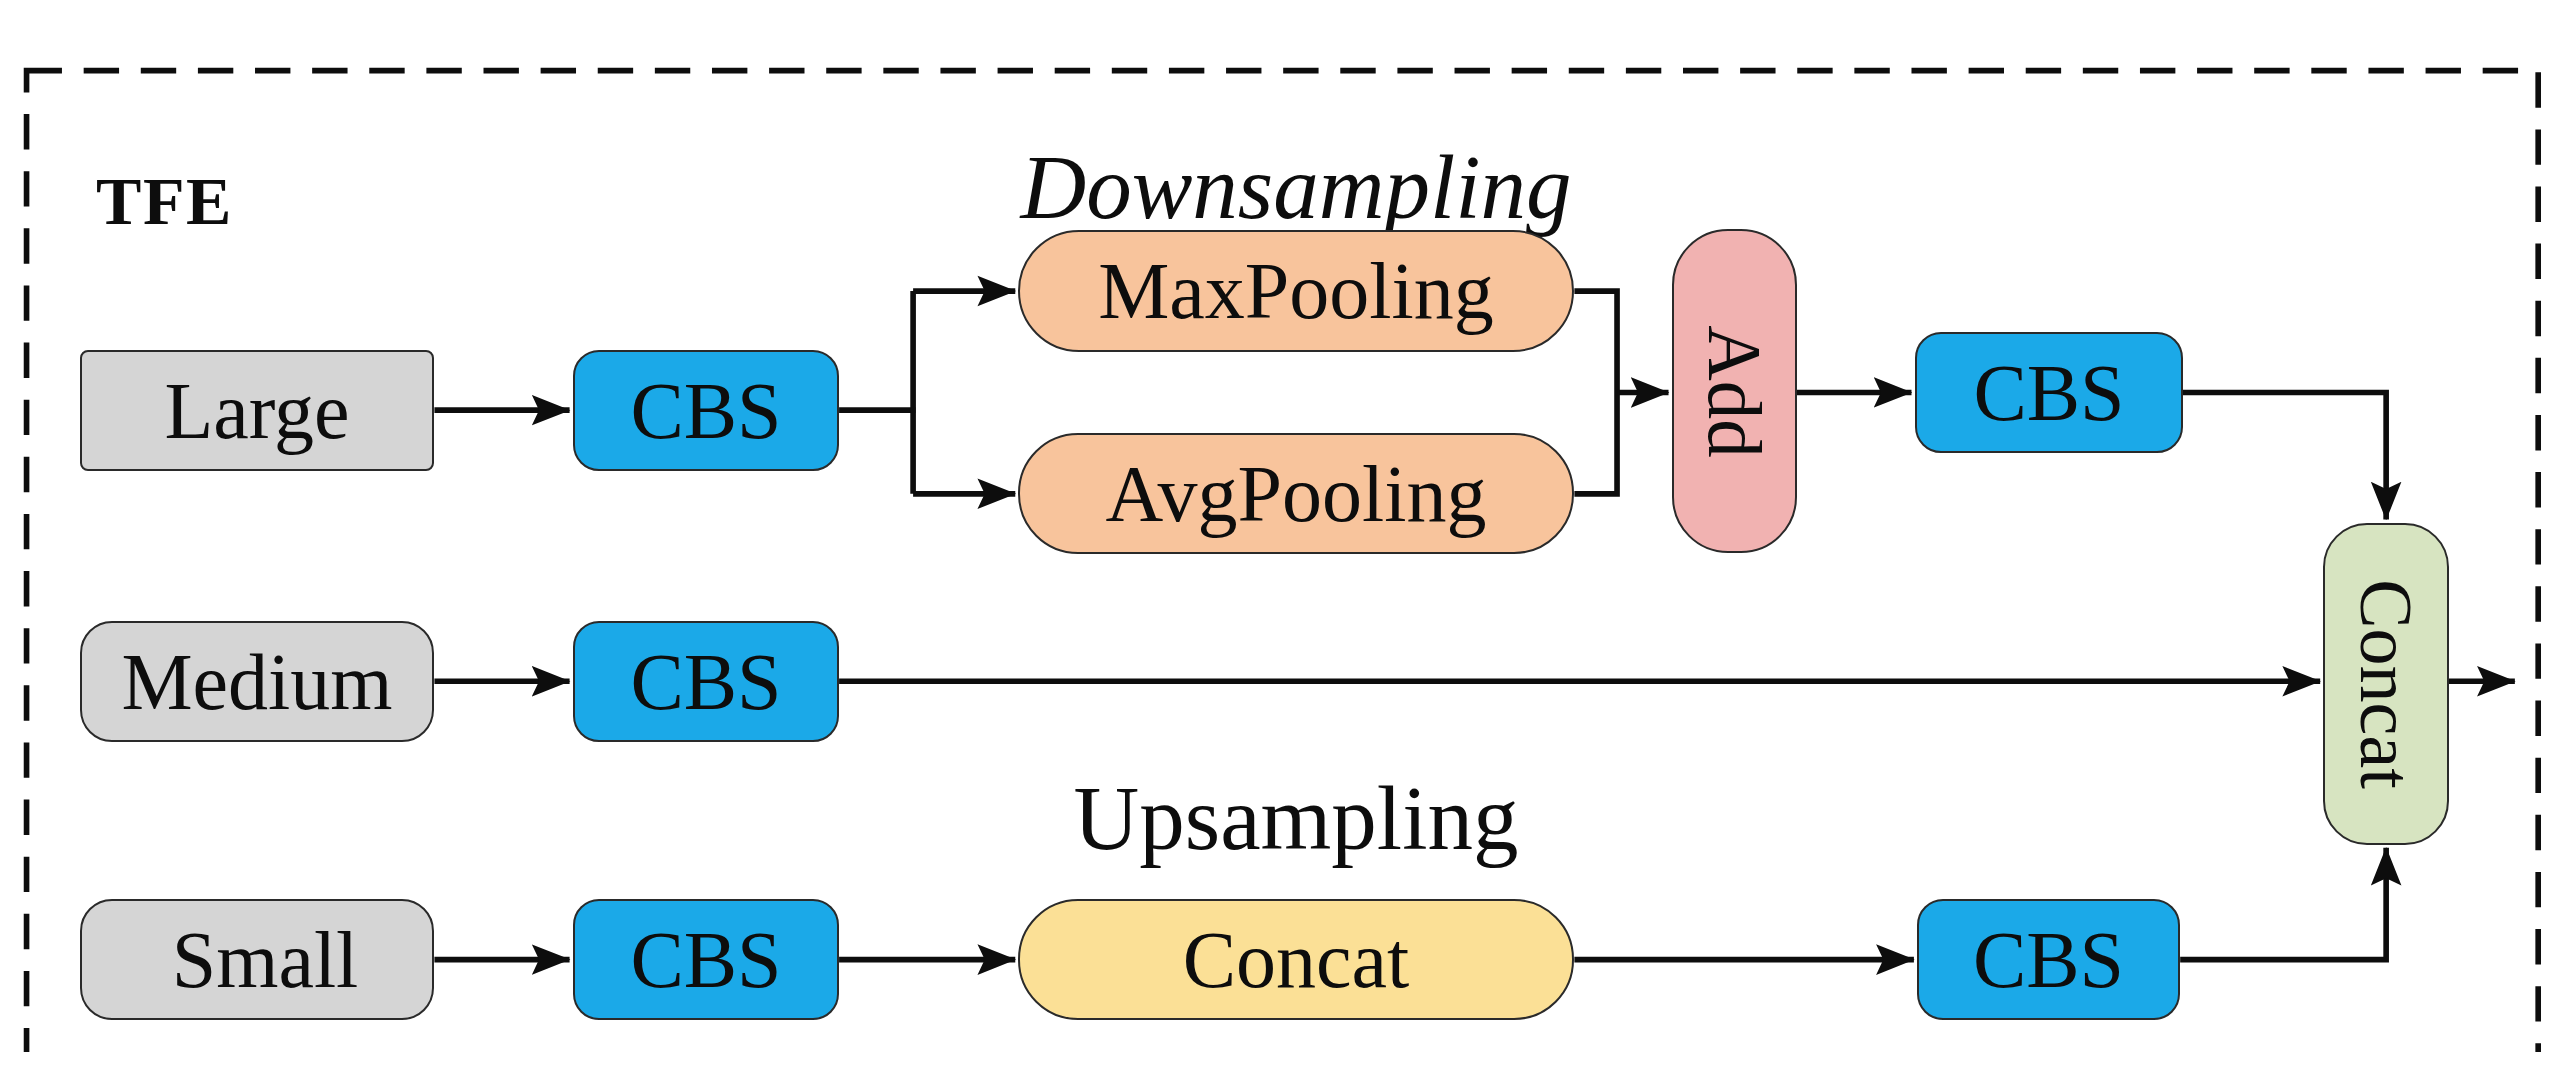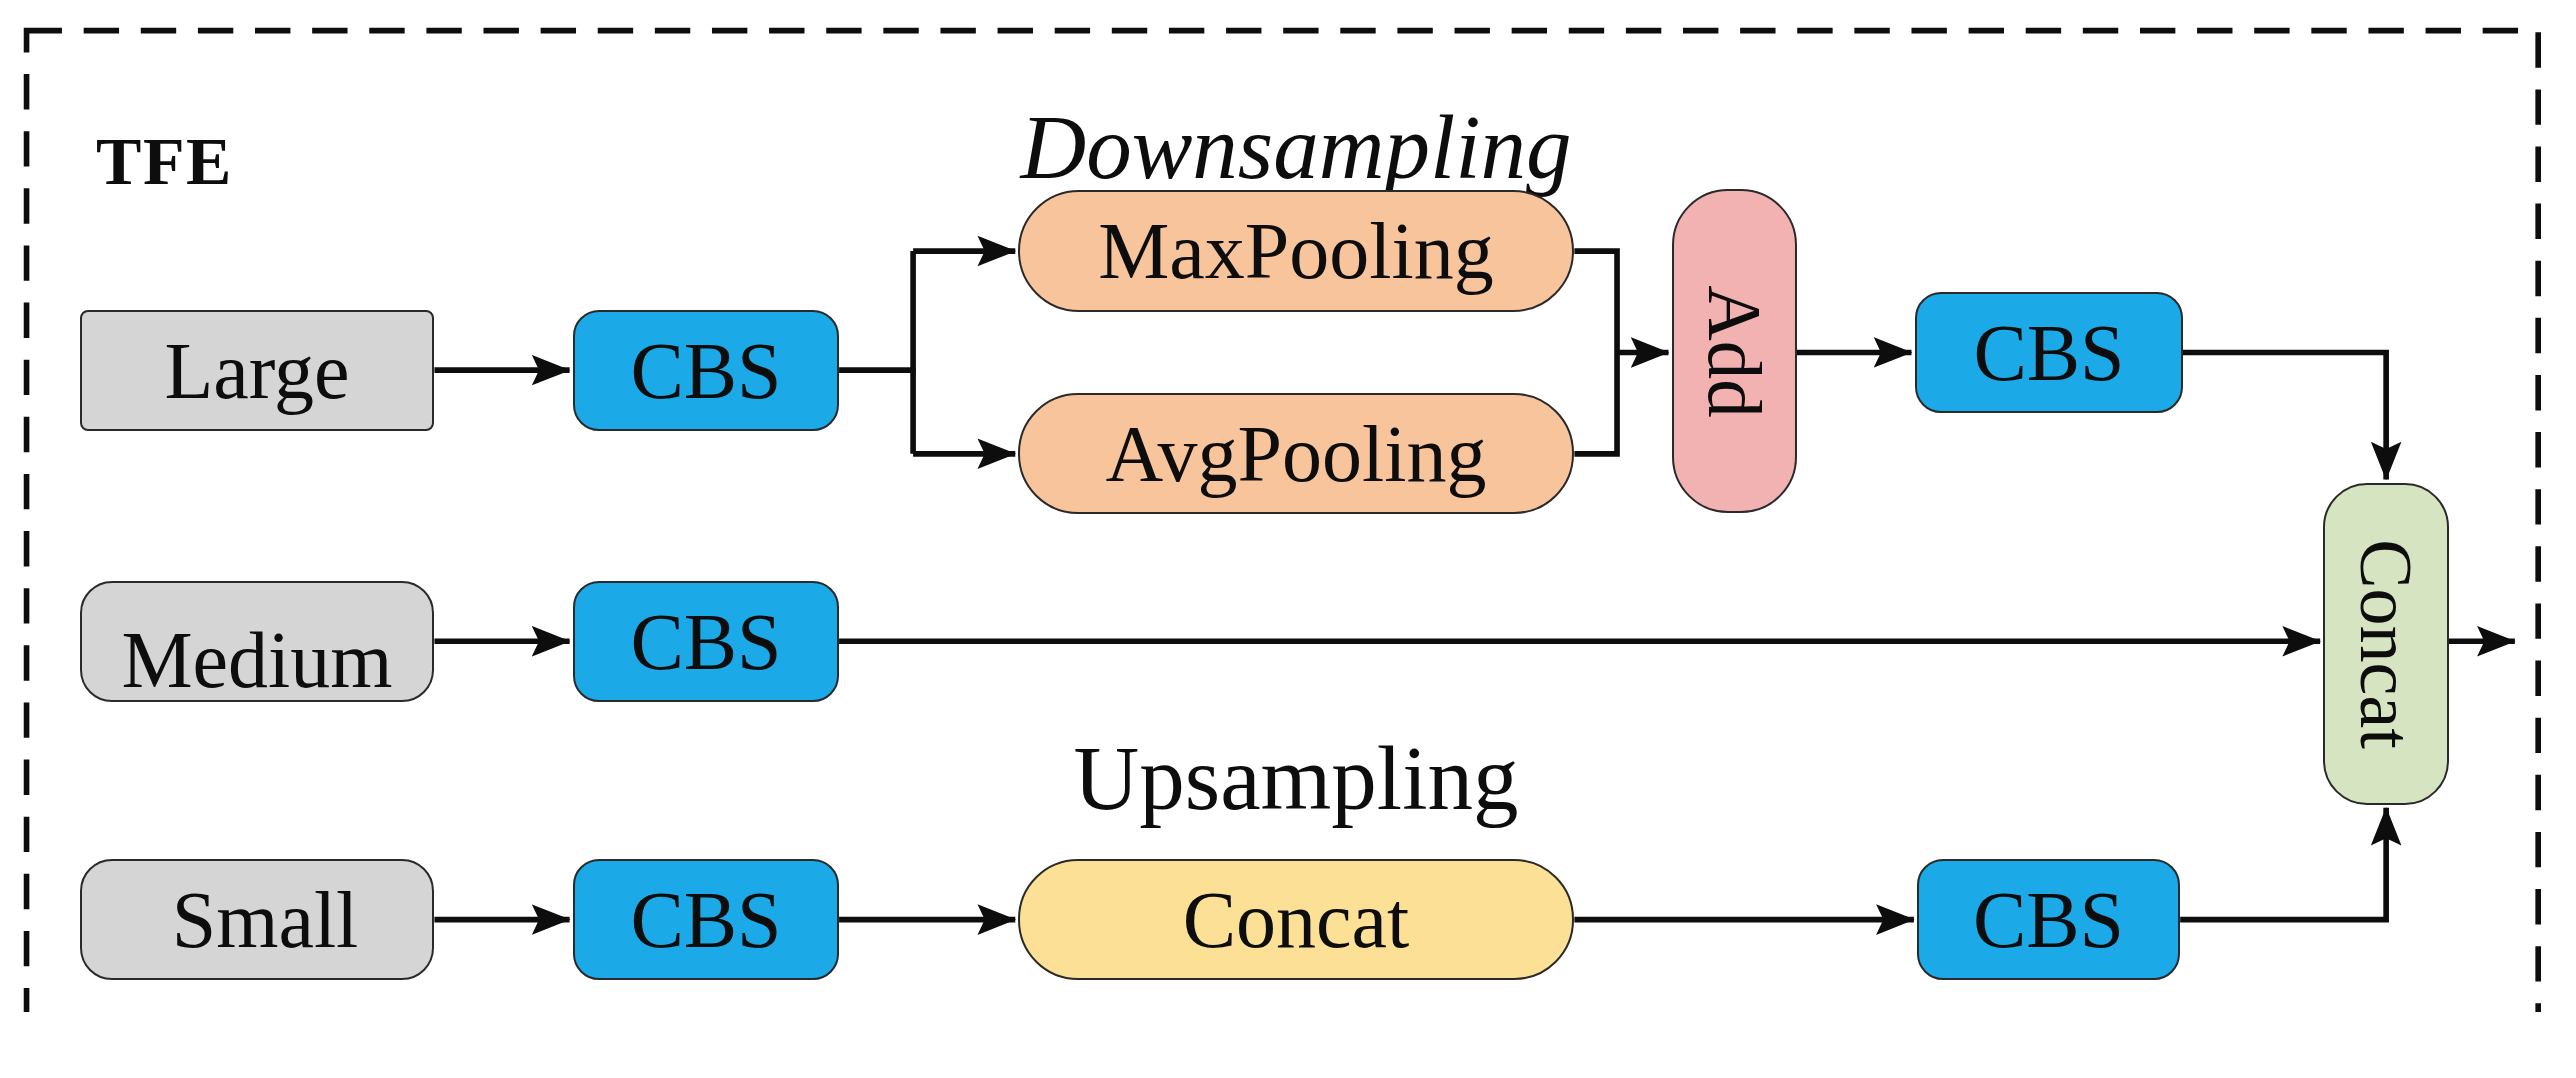--- a/index.html
+++ b/index.html
@@ -4,20 +4,21 @@
 <style>
   html,body { margin:0; padding:0; background:#ffffff; }
   .canvas {
     position: relative;
     width: 2576px;
     height: 1012px;
     background: #ffffff;
     overflow: hidden;
     font-family: "Liberation Serif", "DejaVu Serif", serif;
     color: #0d0d0d;
+    margin-top: 40px;
   }
   .wires { position:absolute; left:0; top:0; width:2576px; height:1079px; }
   .node {
     position: absolute;
     box-sizing: border-box;
     border: 2.4px solid #2a2a2a;
     display: flex;
     align-items: center;
     justify-content: center;
     font-size: 80px;
@@ -88,21 +89,21 @@
   <div class="node" style="left: 1018px; top: 190px; width: 556px; height: 122px; border-radius: 61px; background: rgb(248, 196, 156);">
     <span>MaxPooling</span>
   </div>
   <div class="node" style="left: 1672px; top: 189px; width: 125px; height: 324px; border-radius: 56px; font-size: 77px; background: rgb(241, 178, 177);">
     <span class="rot">Add</span>
   </div>
   <div class="node" style="left: 1915px; top: 292px; width: 268px; height: 121px; border-radius: 26px; background: rgb(27, 169, 232);">
     <span>CBS</span>
   </div>
 
-  <div class="node" style="left: 80px; top: 581px; width: 354px; height: 121px; border-radius: 32px; background: rgb(213, 213, 213); align-items: flex-end;">
+  <div class="node" style="left: 80px; top: 581px; width: 354px; height: 121px; border-radius: 32px; background: rgb(213, 213, 213);">
     <span>Medium</span>
   </div>
   <div class="node" style="left: 573px; top: 581px; width: 266px; height: 121px; border-radius: 26px; background: rgb(27, 169, 232);">
     <span>CBS</span>
   </div>
   <div class="node" style="left: 2323px; top: 483px; width: 126px; height: 322px; border-radius: 44px; font-size: 74px; background: rgb(215, 228, 193);">
     <span class="rot">Concat</span>
   </div>
 
   <div class="node" style="left: 80px; top: 859px; width: 354px; height: 121px; border-radius: 32px; background: rgb(213, 213, 213); padding-left: 16px;">

